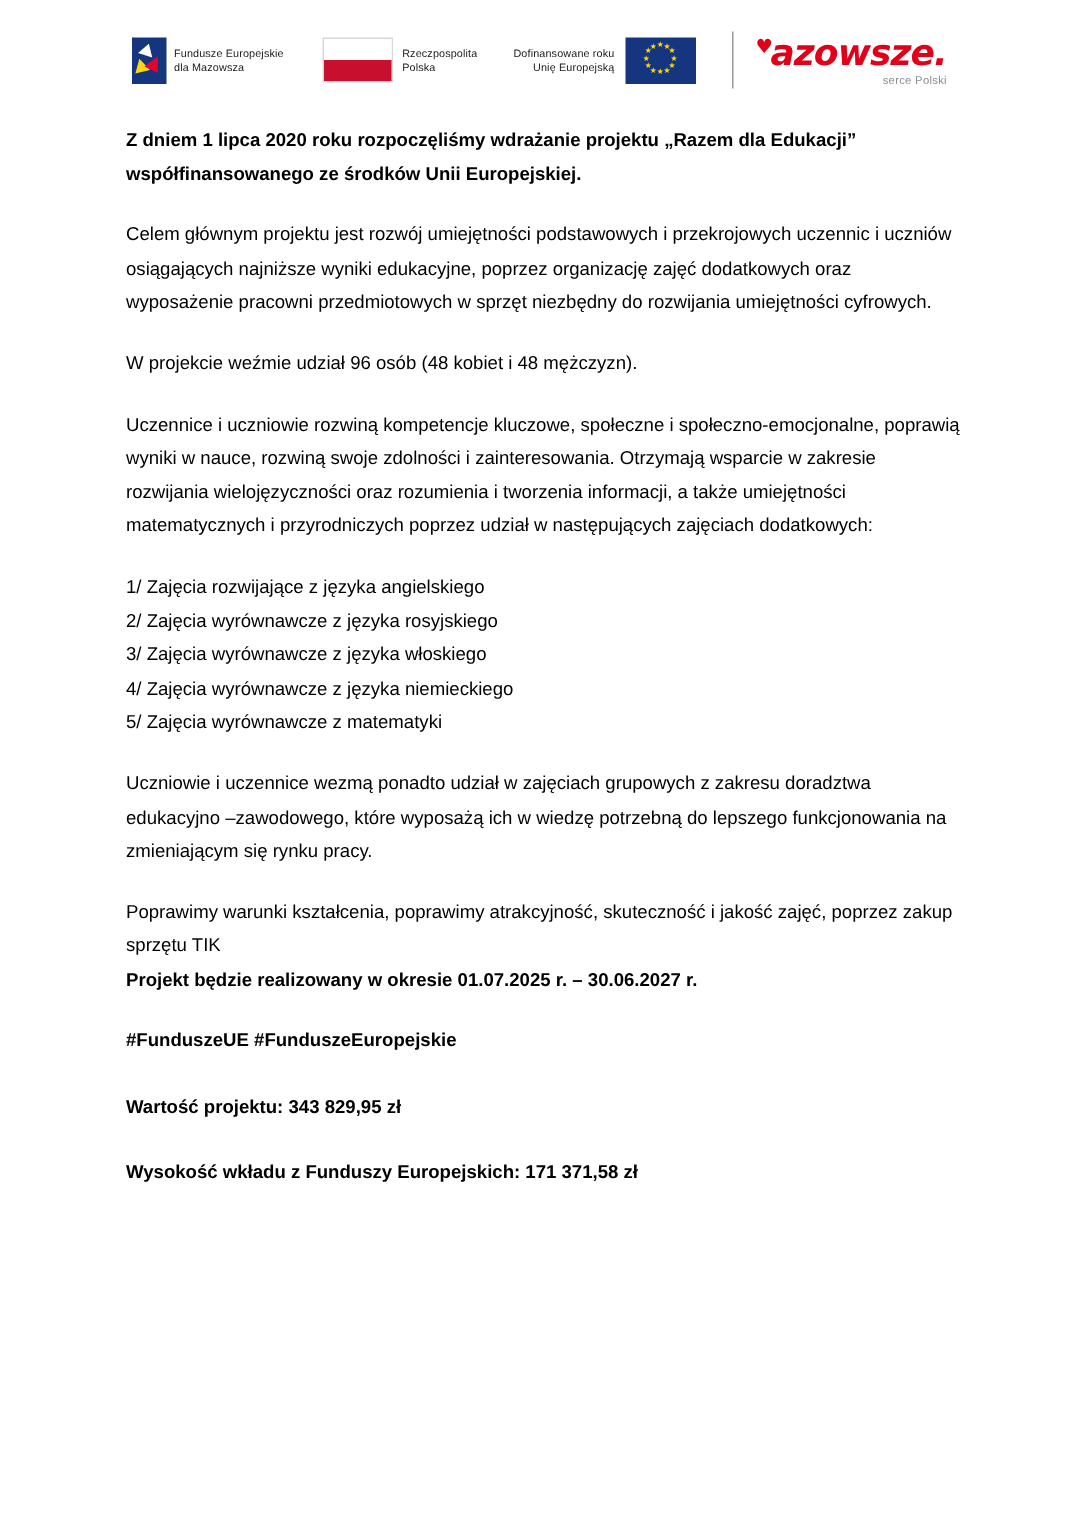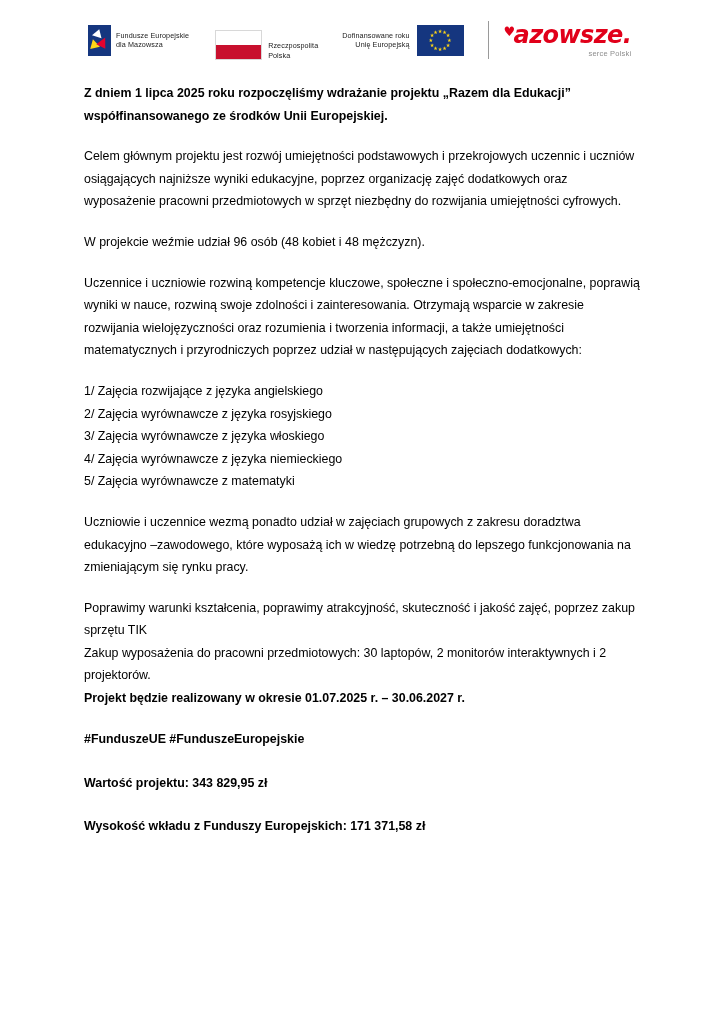--- a/index.html
+++ b/index.html
@@ -92,21 +92,21 @@
     height: 30px;
     border: 0.5px solid #d8d8d8;
     box-sizing: border-box;
     margin-right: 6px;
     display: flex;
     flex-direction: column;
   }
   .pl-white { flex: 1; background: #ffffff; }
   .pl-red   { flex: 1; background: #c8102e; }
 
-  .rp-group { margin-right: 24px; align-items: flex-end; }
+  .rp-group { margin-right: 24px; }
 
   
   .eu-text {
     text-align: right;
     margin-right: 7px;
   }
   .eu-flag {
     width: 47px;
     height: 31px;
     background: #15367f;
@@ -247,40 +247,39 @@
       <div class="mz-word">
         <span class="mz-heart">♥</span><span>azowsze.</span>
       </div>
       <div class="mz-sub">serce Polski</div>
     </div>
 
   </div>
 
   <div class="body-text">
 
-    <p class="para bold">Z dniem 1 lipca 2025 roku rozpoczęliśmy wdrażanie projektu „Razem dla Edukacji” współfinansowanego ze środków Unii Europejskiej.</p>
+    <p class="para bold">Z dniem 1 lipca 2020 roku rozpoczęliśmy wdrażanie projektu „Razem dla Edukacji” współfinansowanego ze środków Unii Europejskiej.</p>
 
     <p class="para">Celem głównym projektu jest rozwój umiejętności podstawowych i przekrojowych uczennic i uczniów osiągających najniższe wyniki edukacyjne, poprzez organizację zajęć dodatkowych oraz wyposażenie pracowni przedmiotowych w sprzęt niezbędny do rozwijania umiejętności cyfrowych.</p>
 
     <p class="para">W projekcie weźmie udział 96 osób (48 kobiet i 48 mężczyzn).</p>
 
     <p class="para">Uczennice i uczniowie rozwiną kompetencje kluczowe, społeczne i społeczno-emocjonalne, poprawią wyniki w nauce, rozwiną swoje zdolności i zainteresowania. Otrzymają wsparcie w zakresie rozwijania wielojęzyczności oraz rozumienia i tworzenia informacji, a także umiejętności matematycznych i przyrodniczych poprzez udział w następujących zajęciach dodatkowych:</p>
 
     <ul class="list">
       <li>1/ Zajęcia rozwijające z języka angielskiego</li>
       <li>2/ Zajęcia wyrównawcze z języka rosyjskiego</li>
       <li>3/ Zajęcia wyrównawcze z języka włoskiego</li>
       <li>4/ Zajęcia wyrównawcze z języka niemieckiego</li>
       <li>5/ Zajęcia wyrównawcze z matematyki</li>
     </ul>
 
     <p class="para">Uczniowie i uczennice wezmą ponadto udział w zajęciach grupowych z zakresu doradztwa edukacyjno –zawodowego, które wyposażą ich w wiedzę potrzebną do lepszego funkcjonowania na zmieniającym się rynku pracy.</p>
 
     <p class="para tight">Poprawimy warunki kształcenia, poprawimy atrakcyjność, skuteczność i jakość zajęć, poprzez zakup sprzętu TIK</p>
-    <p class="para tight">Zakup wyposażenia do pracowni przedmiotowych: 30 laptopów, 2 monitorów interaktywnych i 2 projektorów.</p>
     <p class="para bold">Projekt będzie realizowany w okresie 01.07.2025 r. – 30.06.2027 r.</p>
 
     <p class="hashtags">#FunduszeUE #FunduszeEuropejskie</p>
 
     <p class="kv">Wartość projektu: 343 829,95 zł</p>
 
     <p class="kv">Wysokość wkładu z Funduszy Europejskich: 171 371,58 zł</p>
 
   </div>
 

